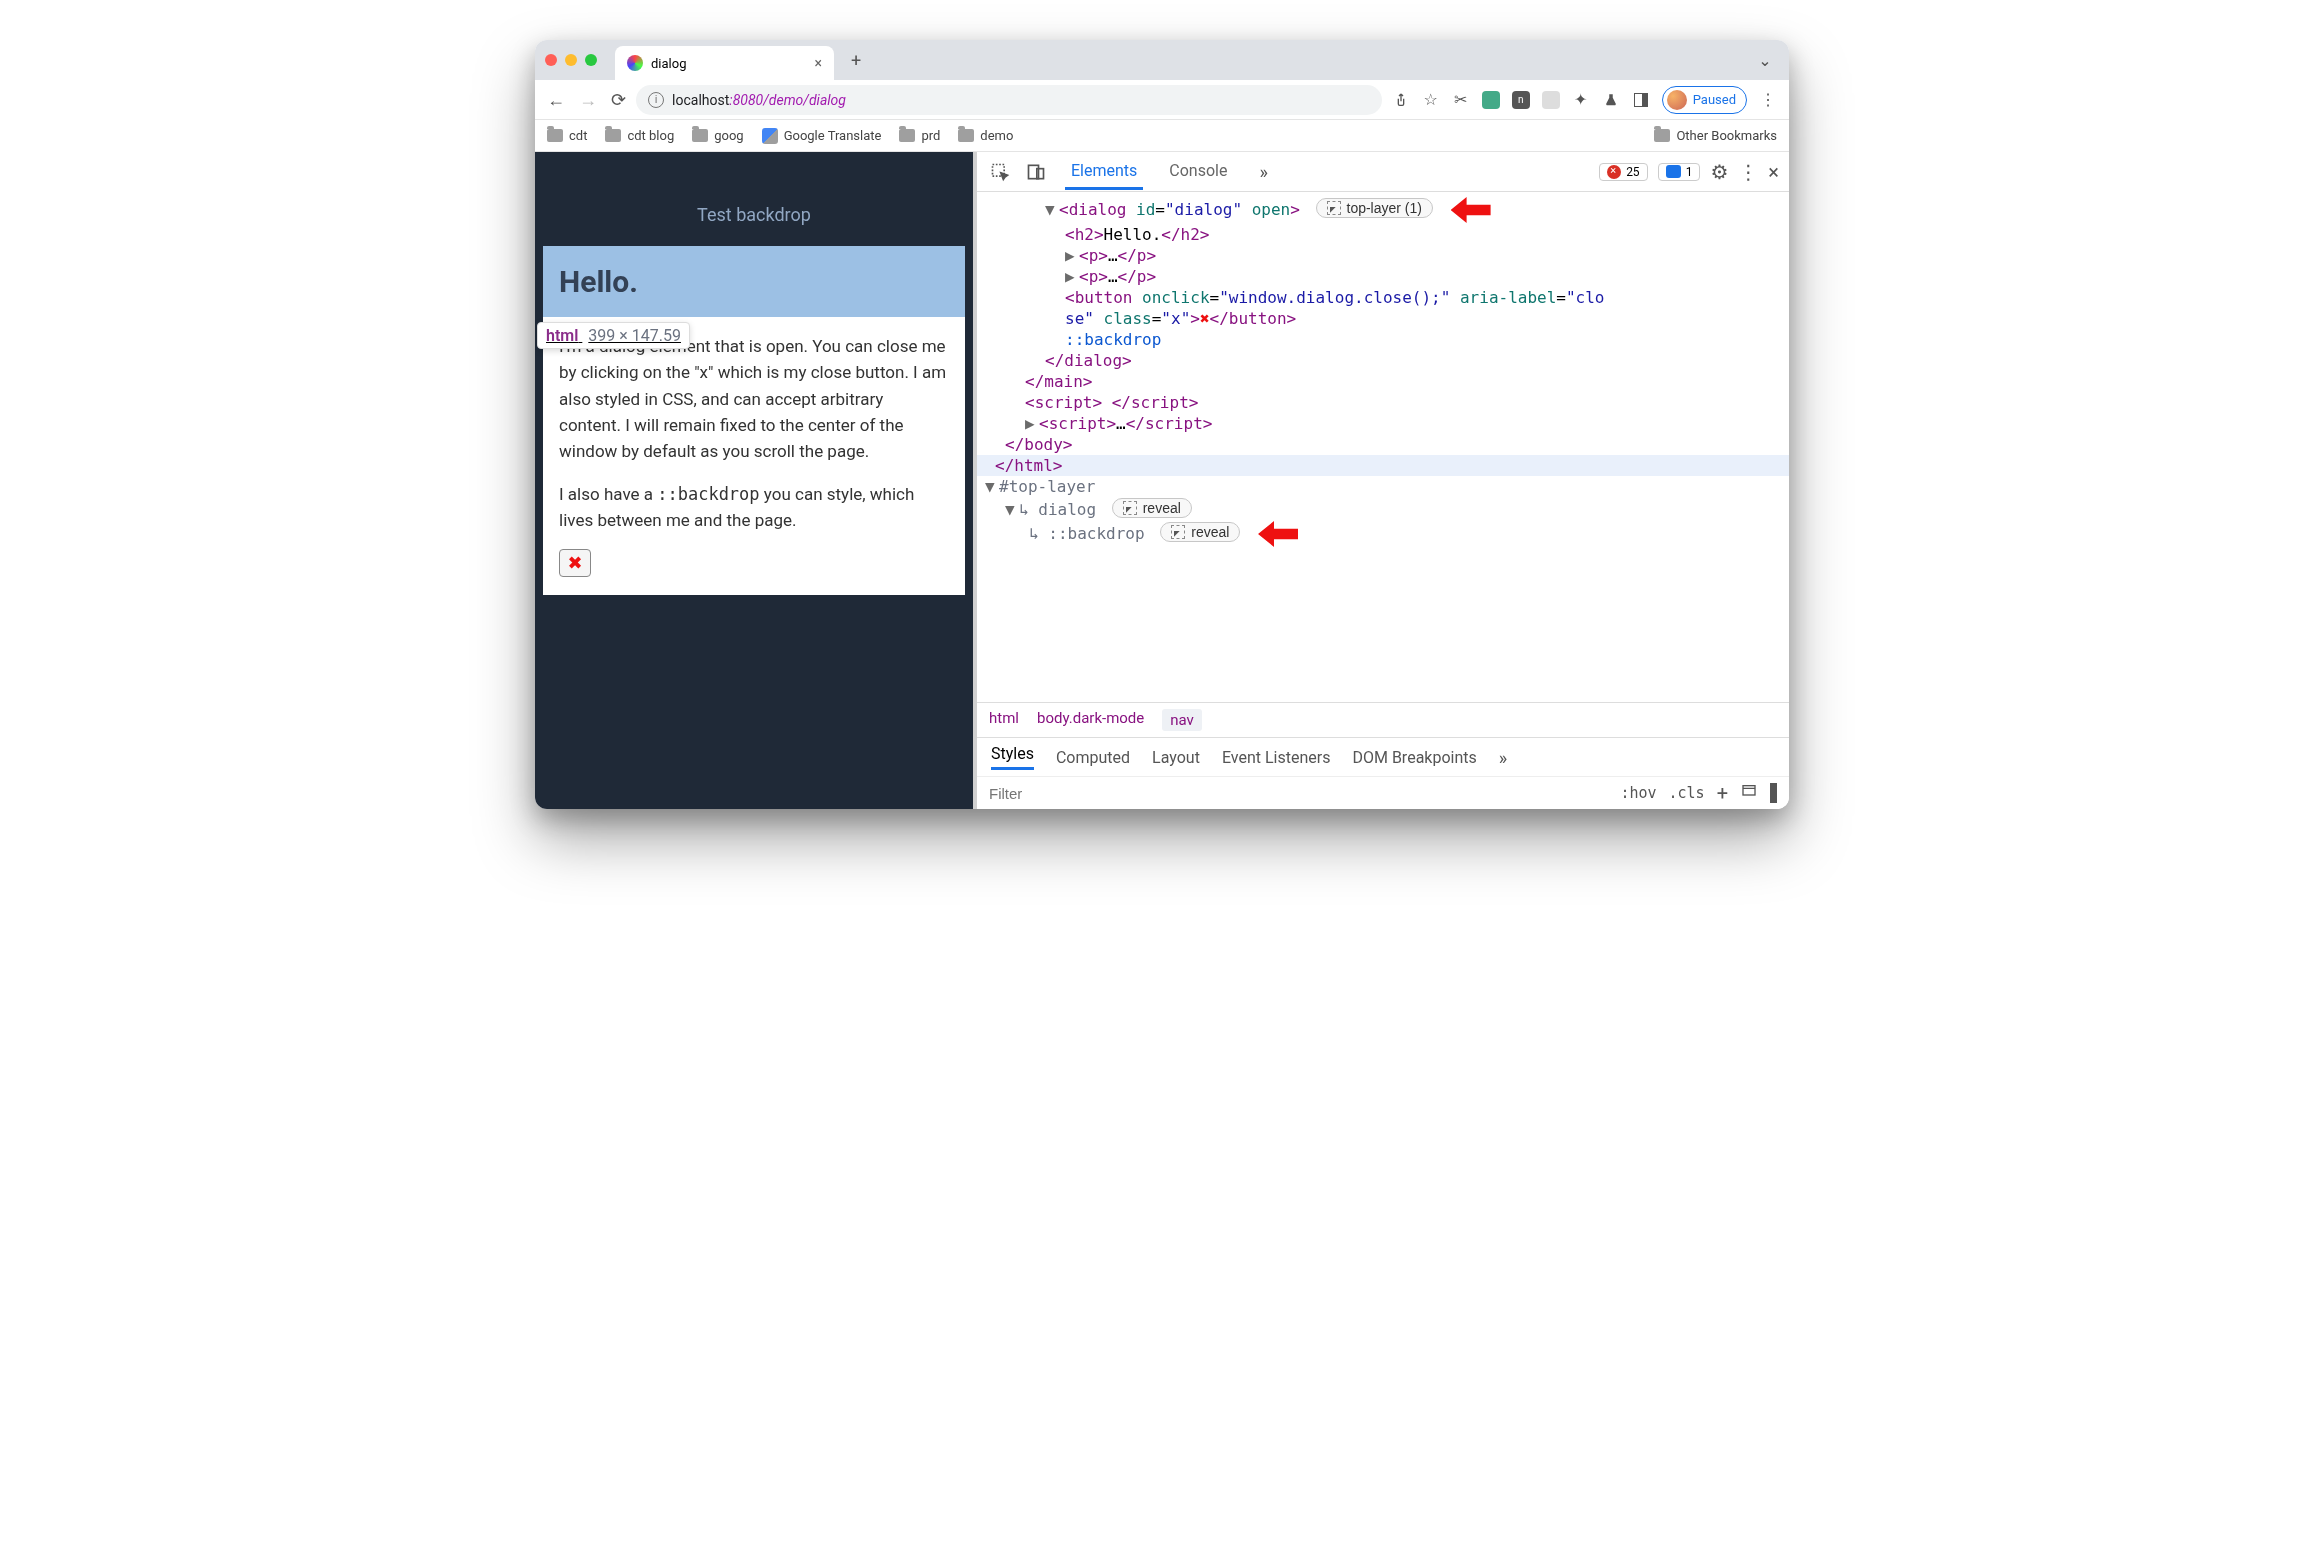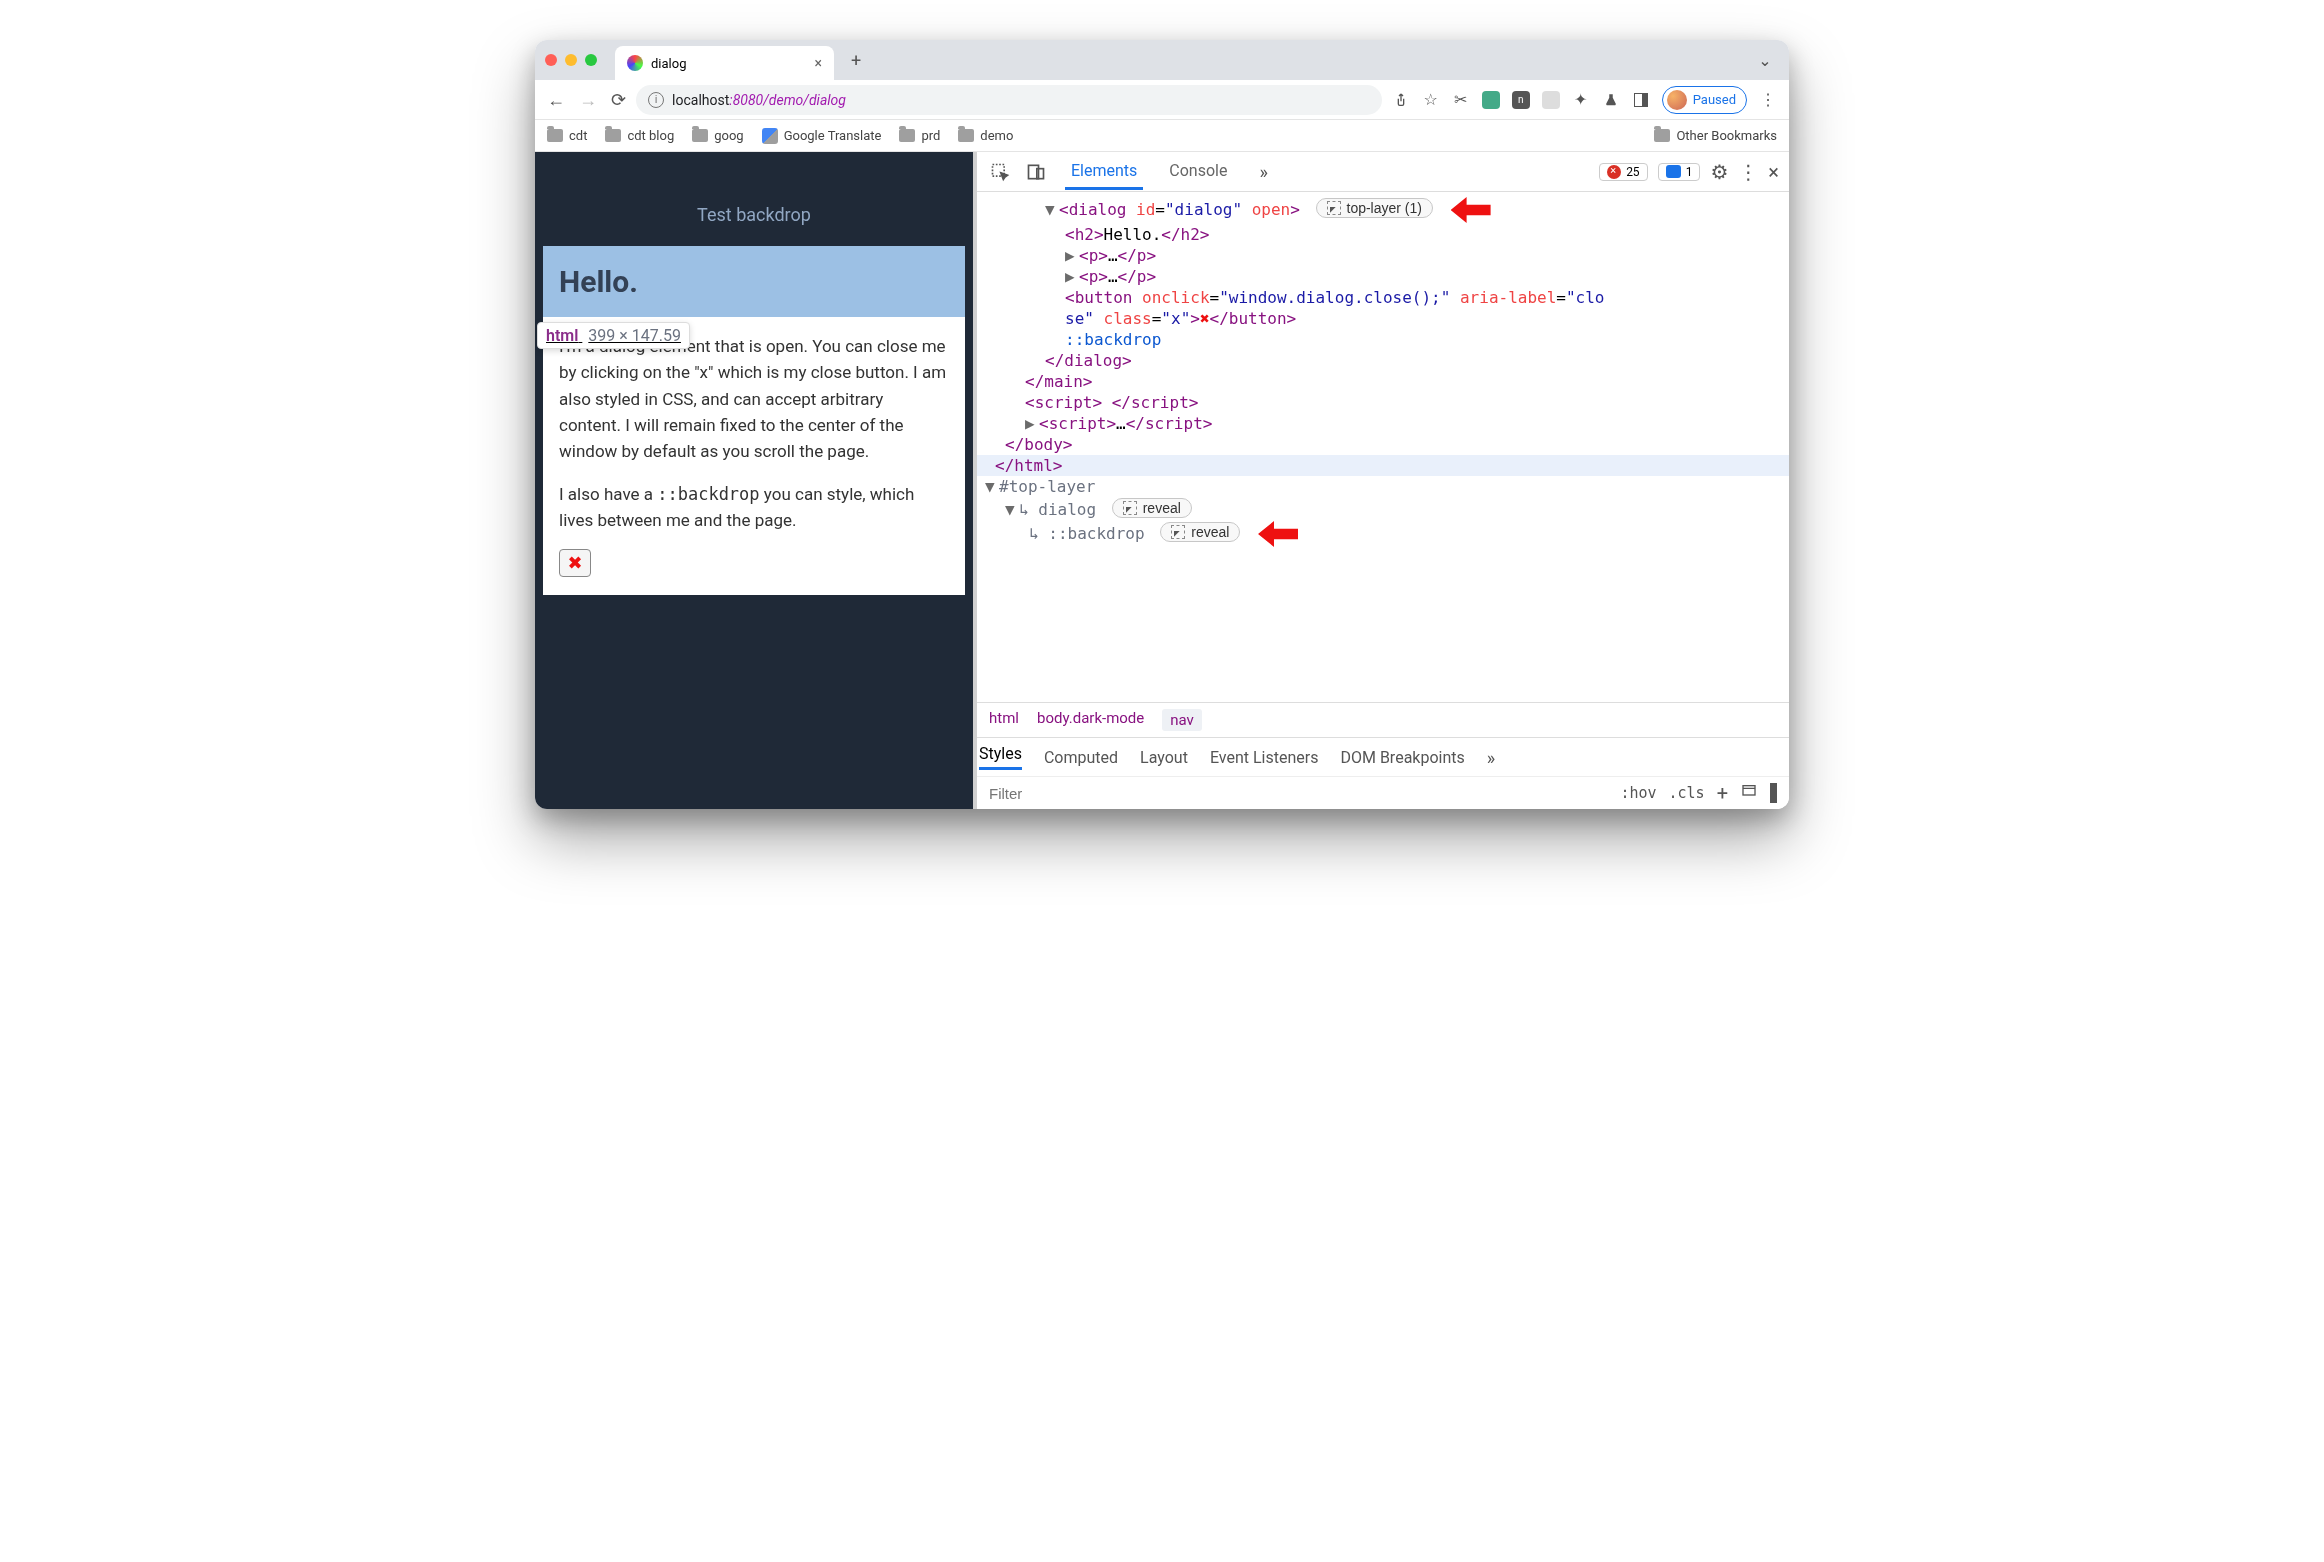--- a/index.html
+++ b/index.html
@@ -132,21 +132,21 @@
 
 .dt-body { flex:1; overflow:auto; font-family: Menlo, Consolas, monospace; font-size:16px; padding: 4px 0 0 0; }
 .line { white-space: pre; padding: 1px 0; }
 .indent1 { padding-left: 48px; }
 .indent2 { padding-left: 68px; }
 .indent3 { padding-left: 88px; }
 .indent0 { padding-left: 28px; }
 .disclosure { display:inline-block; width:14px; color:#6b6b6b; }
 .hl-line { background:#e9f0fb; }
 .tag { color:#881280; }
-.attr { color:#ef4444; }
+.attr { color:#0f766e; }
 .val { color:#1a1aa6; }
 .pseudo { color:#0b57d0; }
 .tl-node { color:#6b7280; }
 .badge-pill {
   display:inline-flex; align-items:center; gap:6px; border:1px solid #c7c7c7;
   background:#f8f8f8; border-radius:12px; padding: 1px 10px; font-family:-apple-system, sans-serif;
   font-size:14px; color:#333; margin-left:6px;
 }
 .badge-pill .bi { width:14px; height:14px; border:1px dashed #888; display:inline-block; position:relative; }
 .badge-pill .bi::after { content:""; position:absolute; border:4px solid transparent; border-right-color:#555; left:-2px; top:1px; transform: rotate(45deg); }
@@ -157,21 +157,21 @@
 }
 .xbtn-char { color:#e11; }
 
 .dt-crumbs {
   border-top:1px solid #ddd; padding: 6px 12px; font-size:15px; display:flex; gap:18px;
 }
 .crumb { color:#881280; }
 .crumb.active { background:#eef1f5; padding: 2px 8px; border-radius:3px; }
 
 .dt-styles-row {
-  border-top:1px solid #ddd; display:flex; align-items:center; padding: 6px 2px;
+  border-top:1px solid #ddd; display:flex; align-items:center; padding: 6px 14px;
   font-size:16px; gap:22px;
 }
 .styles-tab { color:#555; }
 .styles-tab.active { border-bottom:3px solid #1a73e8; color:#000; padding-bottom:4px; }
 .styles-more { font-size:18px; color:#555; }
 
 .dt-filter-row {
   border-top:1px solid #eee; display:flex; align-items:center; padding: 4px 12px;
   font-size:15px; gap: 14px;
 }

